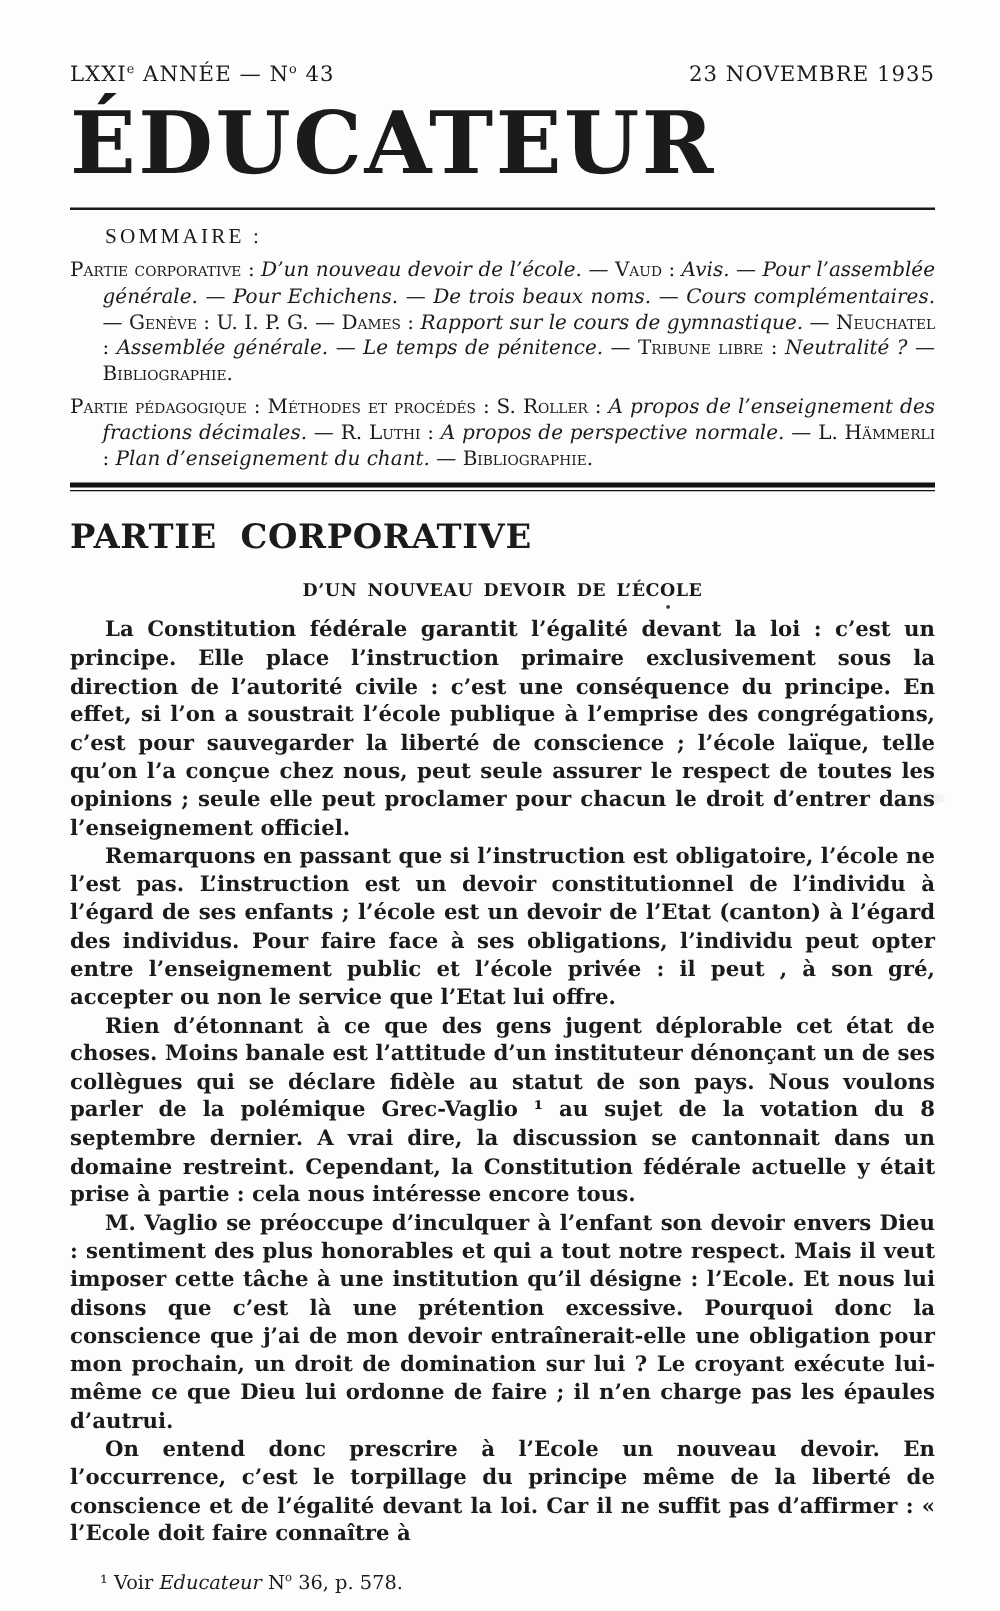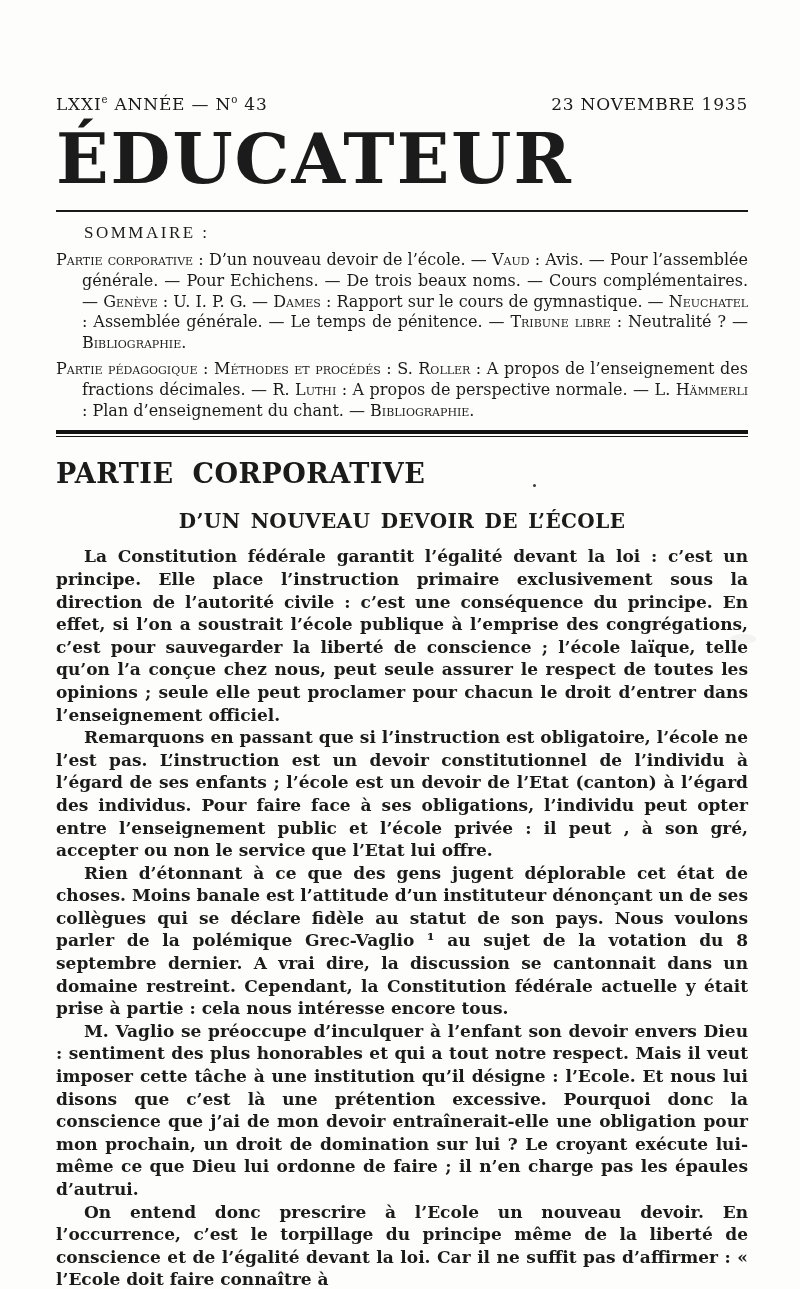--- a/index.html
+++ b/index.html
@@ -1,19 +1,19 @@
 <!DOCTYPE html>
 <html lang="fr"><head>
 <meta charset="utf-8">
 <style>
   html, body { margin: 0; padding: 0; background: #fdfdfb; }
   .page {
     width: 800px; height: 1289px; margin: 0 auto; background: #fdfdfb;
     position: relative; box-sizing: border-box;
-    padding: 94px 52px 0 56px;
+    padding: 50px 52px 0 56px;
     color: #1b1b1b;
     font-family: "DejaVu Serif", "Liberation Serif", serif;
     overflow: hidden;
   }
   .issue-line { display: flex; justify-content: space-between; font-size: 17px; letter-spacing: 0.8px; }
   .masthead-title {
     text-align: left; font-size: 69px; font-weight: bold; letter-spacing: 2px;
     margin: 10px 0 4px; line-height: 1;
   }
   .masthead-subtitle {
@@ -24,27 +24,27 @@
   .sommaire-label { font-size: 17px; letter-spacing: 2.5px; margin: 11px 0 7px 28px; font-family: Liberation Serif, serif; }
   .som-item {
     font-size: 16px; line-height: 20.8px; text-align: justify;
     padding-left: 26px; text-indent: -26px; margin: 0 0 5px;
   }
   .double-rule { margin-top: 9px; }
   .double-rule .rule-thick { height: 4px; background: #131313; }
   .double-rule .rule-thin  { height: 1px; background: #131313; margin-top: 2px; }
   .section-heading { font-size: 27px; font-weight: bold; letter-spacing: 0.5px; word-spacing: 9px; margin: 21px 0 0; }
   .article-title {
-    text-align: center; font-size: 20px; font-weight: bold;
+    text-align: center; font-size: 14px; font-weight: bold;
     letter-spacing: 0.4px; word-spacing: 3px; margin: 20px 0 12px;
   }
   .body-para { font-size: 17px; line-height: 22.6px; text-align: justify; text-indent: 28px; margin: 0; font-weight: bold; }
   .footnote { font-size: 15.5px; margin-top: 18px; text-indent: 24px; }
   .sc  { font-variant: small-caps; }
-  .it  { }
+  .it  { font-style: italic; }
   .sup { font-size: 60%; vertical-align: super; line-height: 0; }
   .artifact-dot {
     position: absolute; left: 533px; top: 484px; width: 3px; height: 3px;
     background: #3a3a3a; border-radius: 50%;
   }
   .artifact-smudge {
     position: absolute; left: 730px; top: 634px; width: 26px; height: 10px;
     background: #777; opacity: 0.07; border-radius: 50%;
   }
 </style>

